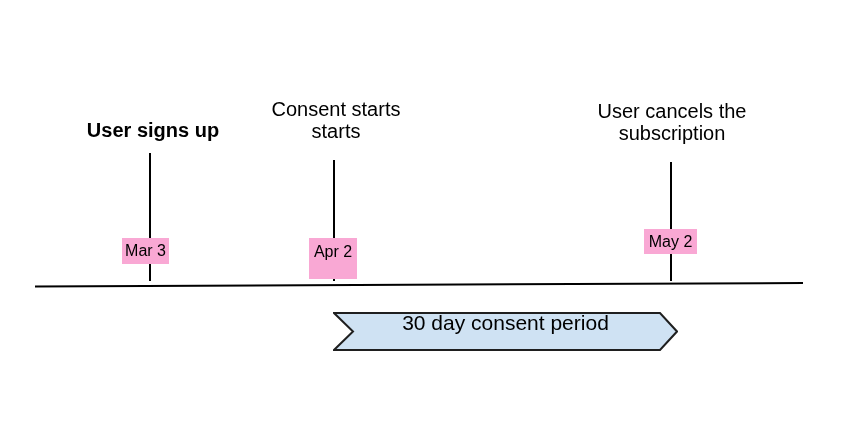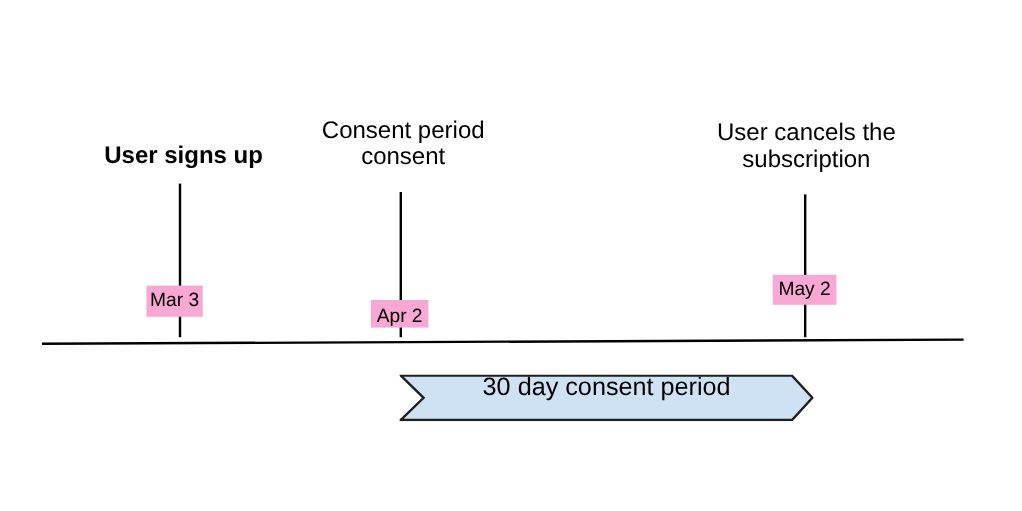--- a/index.html
+++ b/index.html
@@ -40,21 +40,21 @@
 
   .date-chip {
     position: absolute;
     background: #f9a8d4;
     font-size: 16px;
     text-align: center;
     color: #000000;
     z-index: 2;
   }
   .chip-signup  { left: 122px; top: 238px; width: 47px; height: 26px; line-height: 26px; }
-  .chip-consent { left: 309px; top: 250px; width: 48px; height: 23px; line-height: 27px; }
+  .chip-consent { left: 309px; top: 238px; width: 48px; height: 41px; line-height: 27px; }
   .chip-cancel  { left: 644px; top: 229px; width: 53px; height: 25px; line-height: 25px; }
 
   .axis-svg {
     position: absolute;
     left: 0; top: 0;
     width: 852px;
     height: 426px;
     z-index: 0;
   }
   .axis-svg line {
@@ -102,21 +102,21 @@
 <div class="canvas">
 
   <svg class="axis-svg" viewBox="0 0 852 426" aria-hidden="true">
     <line x1="35" y1="286.5" x2="803" y2="283"></line>
   </svg>
 
   <div class="event-label label-signup">User signs up</div>
   <div class="event-line line-signup"></div>
   <div class="date-chip chip-signup">Mar 3</div>
 
-  <div class="event-label label-consent">Consent period consent</div>
+  <div class="event-label label-consent">Consent starts starts</div>
   <div class="event-line line-consent"></div>
   <div class="date-chip chip-consent">Apr 2</div>
 
   <div class="event-label label-cancel">User cancels the subscription</div>
   <div class="event-line line-cancel"></div>
   <div class="date-chip chip-cancel">May 2</div>
 
   <div class="banner">
     <svg viewBox="0 0 345 39" aria-hidden="true">
       <polygon points="1,1 327,1 344,19.5 327,38 1,38 20,19.5" fill="#cfe2f3"></polygon>

